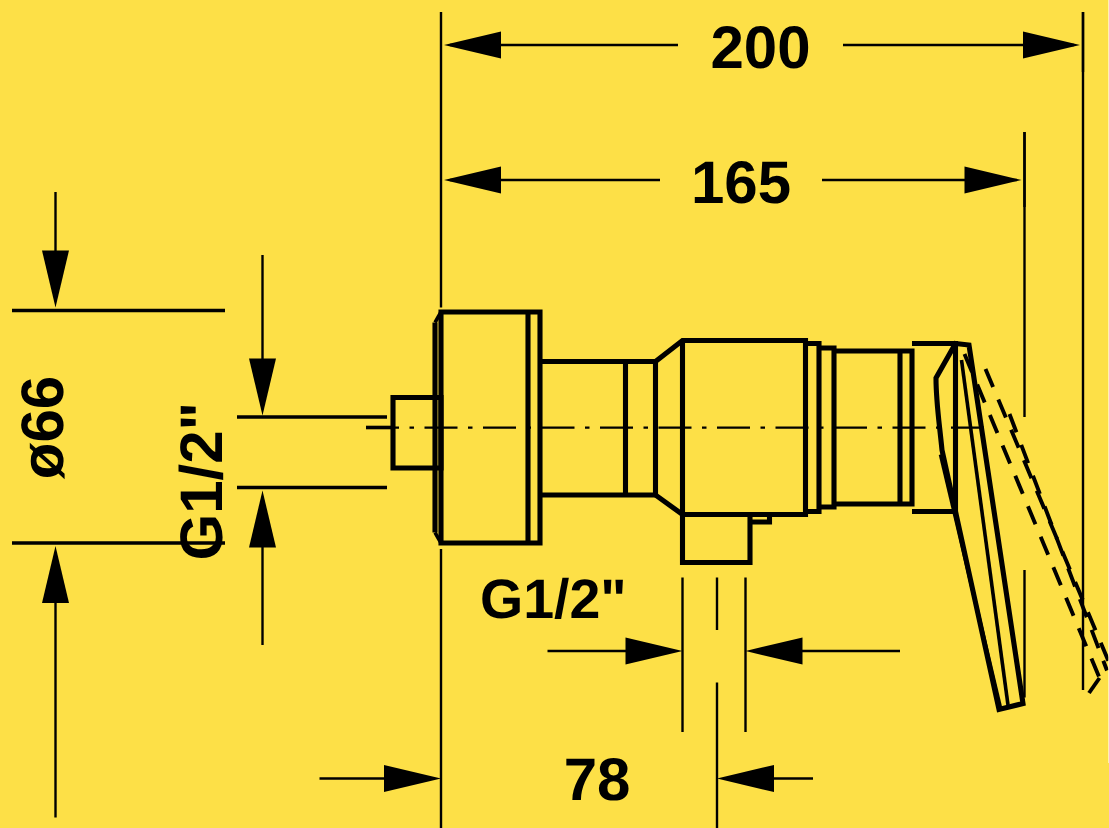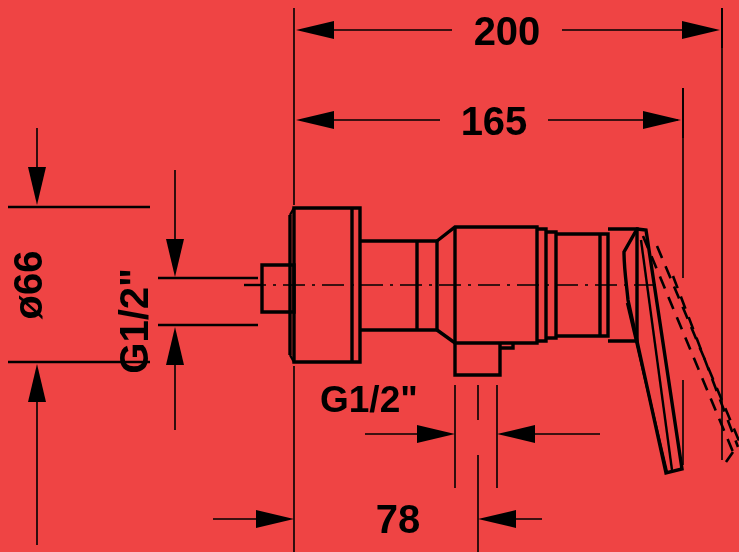--- a/index.html
+++ b/index.html
@@ -7,21 +7,21 @@
     padding: 0;
     background: #ffffff;
   }
   body {
     font-family: "Liberation Sans", sans-serif;
   }
   #drawing-root {
     position: relative;
     width: 739px;
     height: 552px;
-    background: #ef4444;
+    background: #fde047;
     overflow: hidden;
   }
   svg#technical-drawing {
     display: block;
     width: 739px;
     height: 552px;
   }
   .dim-text {
     font-family: "Liberation Sans", sans-serif;
     font-weight: bold;

